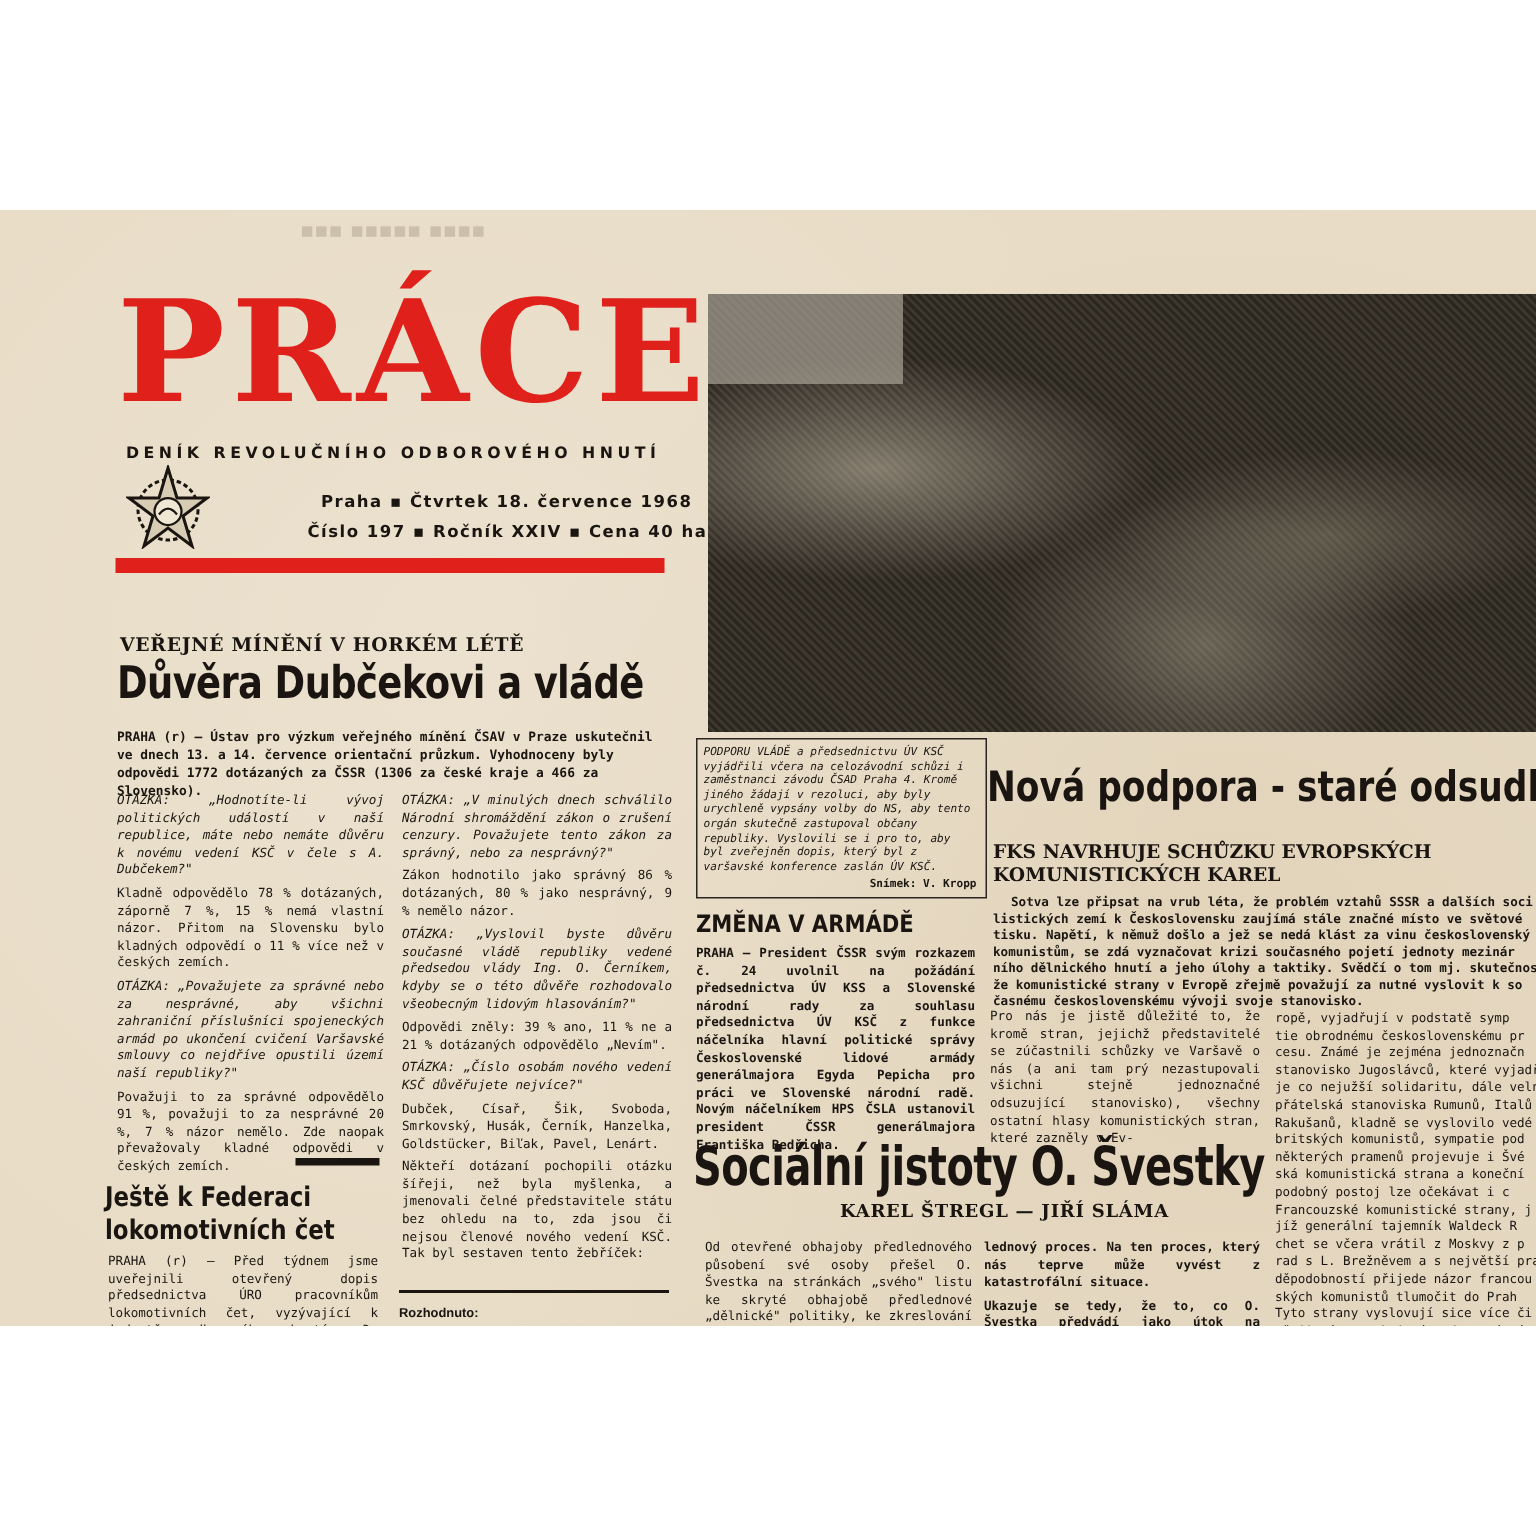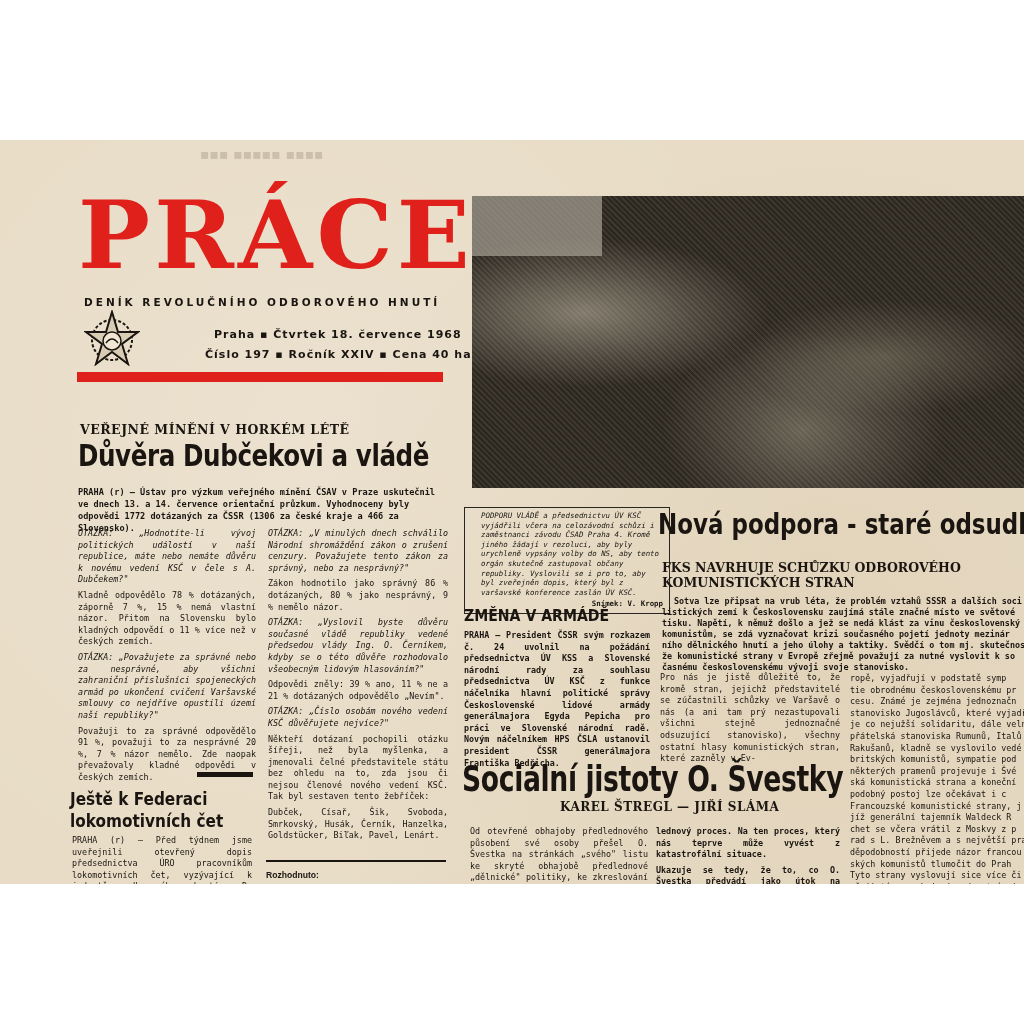--- a/index.html
+++ b/index.html
@@ -34,22 +34,22 @@
   .col p { margin:0 0 4px 0; }
   .q { font-style:italic; }
   .col1 { left:78px; top:388px; width:178px; }
   .col2 { left:268px; top:388px; width:180px; }
   .blackbar { left:197px; top:632px; width:56px; height:5px; background:#1a1510; }
   .headline2 { left:70px; top:648px; font-family:"DejaVu Sans", sans-serif; font-weight:bold; font-size:18px; line-height:22px;
                transform:scaleX(0.85); transform-origin:left; }
   .col3 { left:72px; top:695px; width:180px; }
   .rule2 { left:266px; top:720px; width:180px; height:2px; background:#1a1510; }
   .decided { left:266px; top:730px; font-family:Liberation Sans, sans-serif; font-weight:bold; font-size:8.6px;text-align:right; }
-  .captionbox { left:464px; top:352px; width:182px; border:1px solid #2a2520; padding:3px 6px 4px 16px;
-                font-family:"DejaVu Sans Mono", monospace; font-size:7.4px; line-height:9.6px; font-style:italic;margin-top:15px; }
+  .captionbox { left:464px; top:352px; width:182px; border:1px solid #2a2520; padding:3px 6px 4px 4px;
+                font-family:"DejaVu Sans Mono", monospace; font-size:7.4px; line-height:9.6px; font-style:italic; }
   .captionbox .credit { font-style:normal; font-weight:bold; text-align:right; margin-top:2px; }
   .headline3 { left:464px; top:466px; font-family:"DejaVu Sans", sans-serif; font-weight:bold; font-size:16px;
                transform:scaleX(0.88); transform-origin:left; }
   .col4 { left:464px; top:490px; width:186px; font-weight:bold; }
   .headline4 { left:658px; top:368px; font-family:"DejaVu Sans", sans-serif; font-weight:bold; font-size:28px;
                transform:scaleX(0.82); transform-origin:left; white-space:nowrap; }
   .sub4 { left:662px; top:420px; font-family:"DejaVu Serif", serif; font-weight:bold; font-size:12.5px; line-height:15px; }
   .lead4 { left:662px; top:456px; width:380px; font-family:"DejaVu Sans Mono", monospace; font-weight:bold; font-size:8.4px; line-height:11px; white-space:nowrap; overflow:hidden; }
   .col5 { left:660px; top:532px; width:180px; }
   .col6 { left:850px; top:533px; width:180px; white-space:nowrap; }
@@ -98,41 +98,41 @@
     <p class="q">OTÁZKA: „Považujete za správné nebo za nesprávné, aby všichni zahraniční příslušníci spojeneckých armád po ukončení cvičení Varšavské smlouvy co nejdříve opustili území naší republiky?"</p>
     <p>Považuji to za správné odpovědělo 91 %, považuji to za nesprávné 20 %, 7 % názor nemělo. Zde naopak převažovaly kladné odpovědi v českých zemích.</p>
   </div>
 
   <div class="abs col col2">
     <p class="q">OTÁZKA: „V minulých dnech schválilo Národní shromáždění zákon o zrušení cenzury. Považujete tento zákon za správný, nebo za nesprávný?"</p>
     <p>Zákon hodnotilo jako správný 86 % dotázaných, 80 % jako nesprávný, 9 % nemělo názor.</p>
     <p class="q">OTÁZKA: „Vyslovil byste důvěru současné vládě republiky vedené předsedou vlády Ing. O. Černíkem, kdyby se o této důvěře rozhodovalo všeobecným lidovým hlasováním?"</p>
     <p>Odpovědi zněly: 39 % ano, 11 % ne a 21 % dotázaných odpovědělo „Nevím".</p>
     <p class="q">OTÁZKA: „Číslo osobám nového vedení KSČ důvěřujete nejvíce?"</p>
+    <p>Dubček, Císař, Šik, Svoboda, Smrkovský, Husák, Černík, Hanzelka, Goldstücker, Biľak, Pavel, Lenárt.</p>
     <p>Někteří dotázaní pochopili otázku šířeji, než byla myšlenka, a jmenovali čelné představitele státu bez ohledu na to, zda jsou či nejsou členové nového vedení KSČ. Tak byl sestaven tento žebříček:</p>
-    <p>Dubček, Císař, Šik, Svoboda, Smrkovský, Husák, Černík, Hanzelka, Goldstücker, Biľak, Pavel, Lenárt.</p>
   </div>
 
   <div class="abs blackbar"></div>
   <div class="abs headline2" style="width:200px;">Ještě k Federaci lokomotivních čet</div>
   <div class="abs col col3">PRAHA (r) — Před týdnem jsme uveřejnili otevřený dopis předsednictva ÚRO pracovníkům lokomotivních čet, vyzývající k jednotě odborového hnutí. Do včerejšího dne jsme</div>
 
   <div class="abs rule2"></div>
   <div class="abs decided">Rozhodnuto:</div>
 
   <div class="abs captionbox">
     <div>PODPORU VLÁDĚ a předsednictvu ÚV KSČ vyjádřili včera na celozávodní schůzi i zaměstnanci závodu ČSAD Praha 4. Kromě jiného žádají v rezoluci, aby byly urychleně vypsány volby do NS, aby tento orgán skutečně zastupoval občany republiky. Vyslovili se i pro to, aby byl zveřejněn dopis, který byl z varšavské konference zaslán ÚV KSČ.</div>
     <div class="credit">Snímek: V. Kropp</div>
   </div>
 
   <div class="abs headline3">ZMĚNA V ARMÁDĚ</div>
   <div class="abs col col4">PRAHA — President ČSSR svým rozkazem č. 24 uvolnil na požádání předsednictva ÚV KSS a Slovenské národní rady za souhlasu předsednictva ÚV KSČ z funkce náčelníka hlavní politické správy Československé lidové armády generálmajora Egyda Pepicha pro práci ve Slovenské národní radě. Novým náčelníkem HPS ČSLA ustanovil president ČSSR generálmajora Františka Bedřicha.</div>
 
   <div class="abs headline4">Nová podpora - staré odsudky</div>
-  <div class="abs sub4" style="width:300px;">FKS NAVRHUJE SCHŮZKU ODBOROVÉHO KOMUNISTICKÝCH STRAN</div>
+  <div class="abs sub4" style="width:300px;">FKS NAVRHUJE SCHŮZKU EVROPSKÝCH KOMUNISTICKÝCH KAREL</div>
   <div class="abs lead4">
     <div style="text-indent:12px">Sotva lze připsat na vrub léta, že problém vztahů SSSR a dalších soci</div>
     <div>listických zemí k Československu zaujímá stále značné místo ve světové</div>
     <div>tisku. Napětí, k němuž došlo a jež se nedá klást za vinu československý</div>
     <div>komunistům, se zdá vyznačovat krizi současného pojetí jednoty mezinár</div>
     <div>ního dělnického hnutí a jeho úlohy a taktiky. Svědčí o tom mj. skutečnos</div>
     <div>že komunistické strany v Evropě zřejmě považují za nutné vyslovit k so</div>
     <div>časnému československému vývoji svoje stanovisko.</div>
   </div>
   <div class="abs col col5">Pro nás je jistě důležité to, že kromě stran, jejichž představitelé se zúčastnili schůzky ve Varšavě o nás (a ani tam prý nezastupovali všichni stejně jednoznačné odsuzující stanovisko), všechny ostatní hlasy komunistických stran, které zazněly v Ev-</div>

